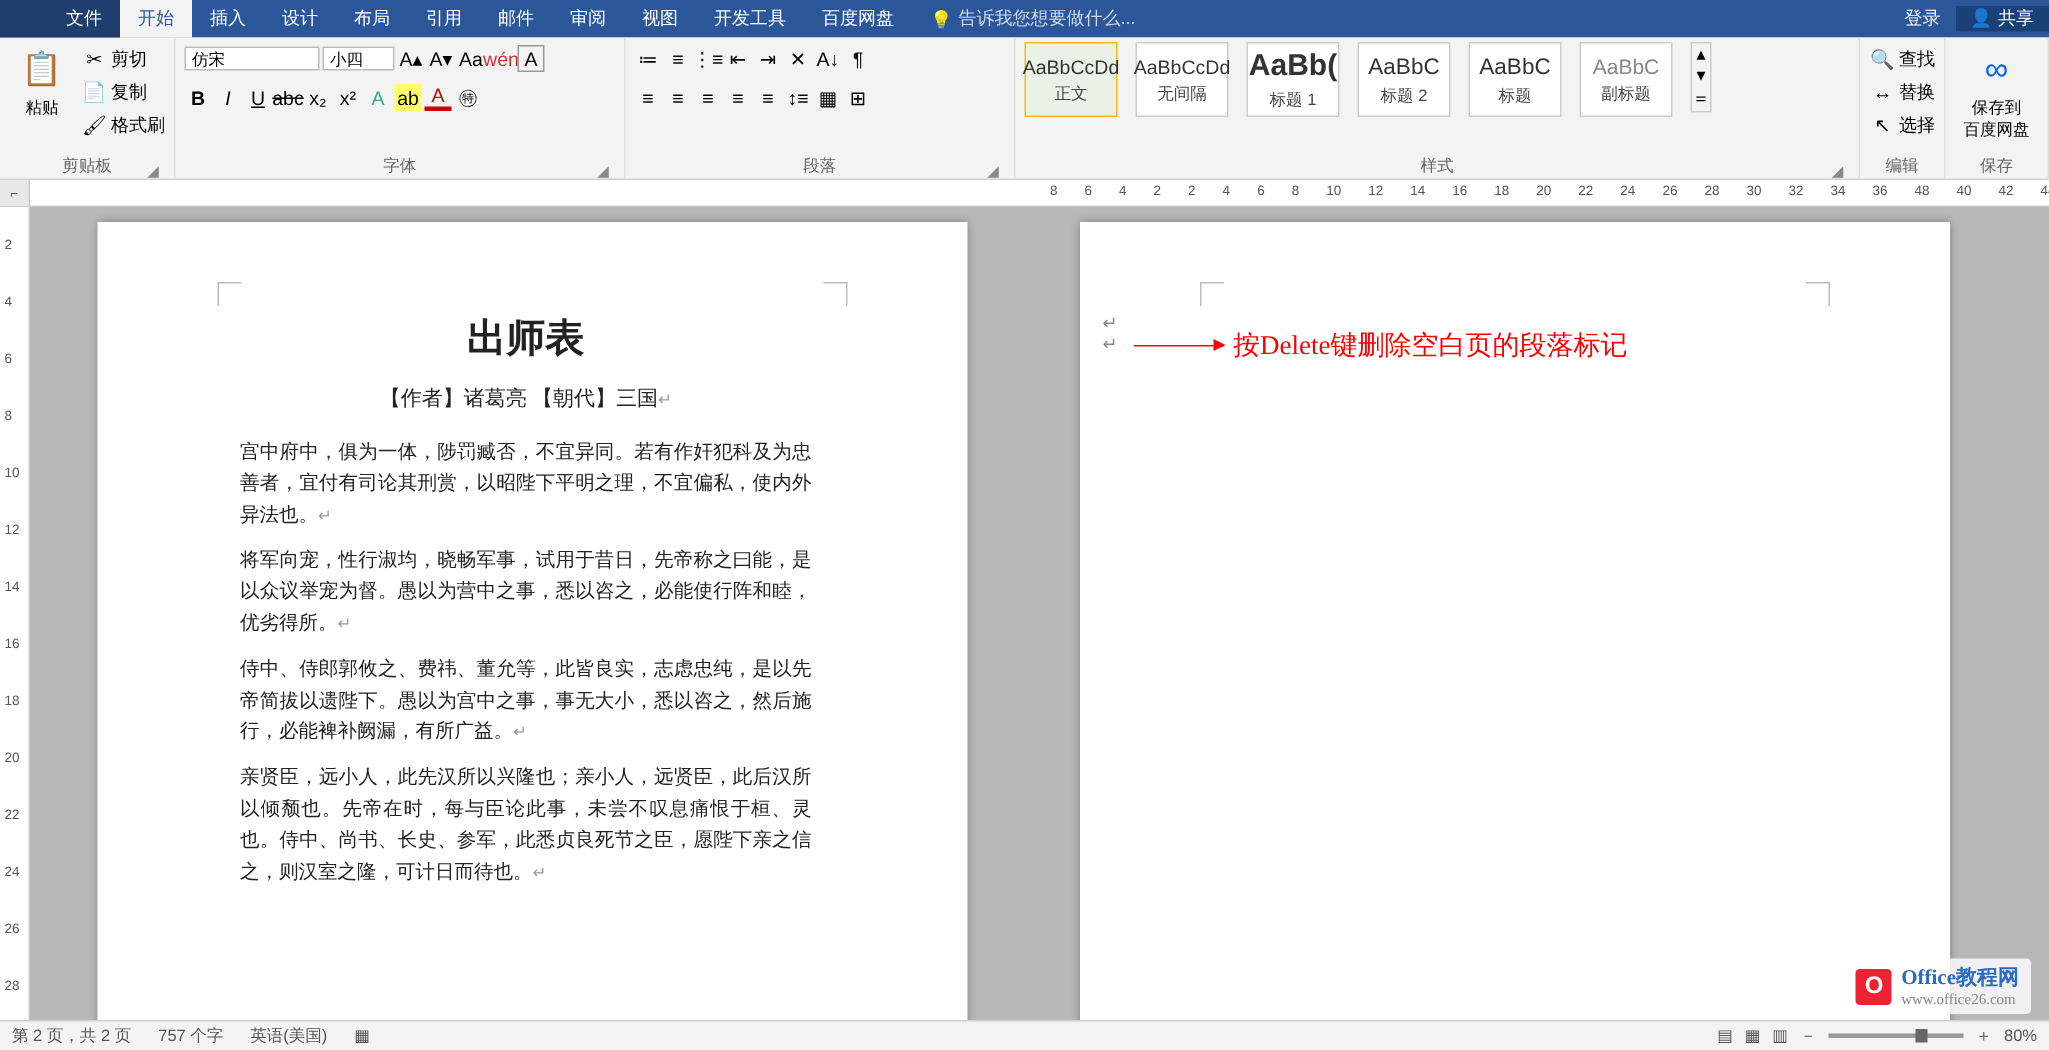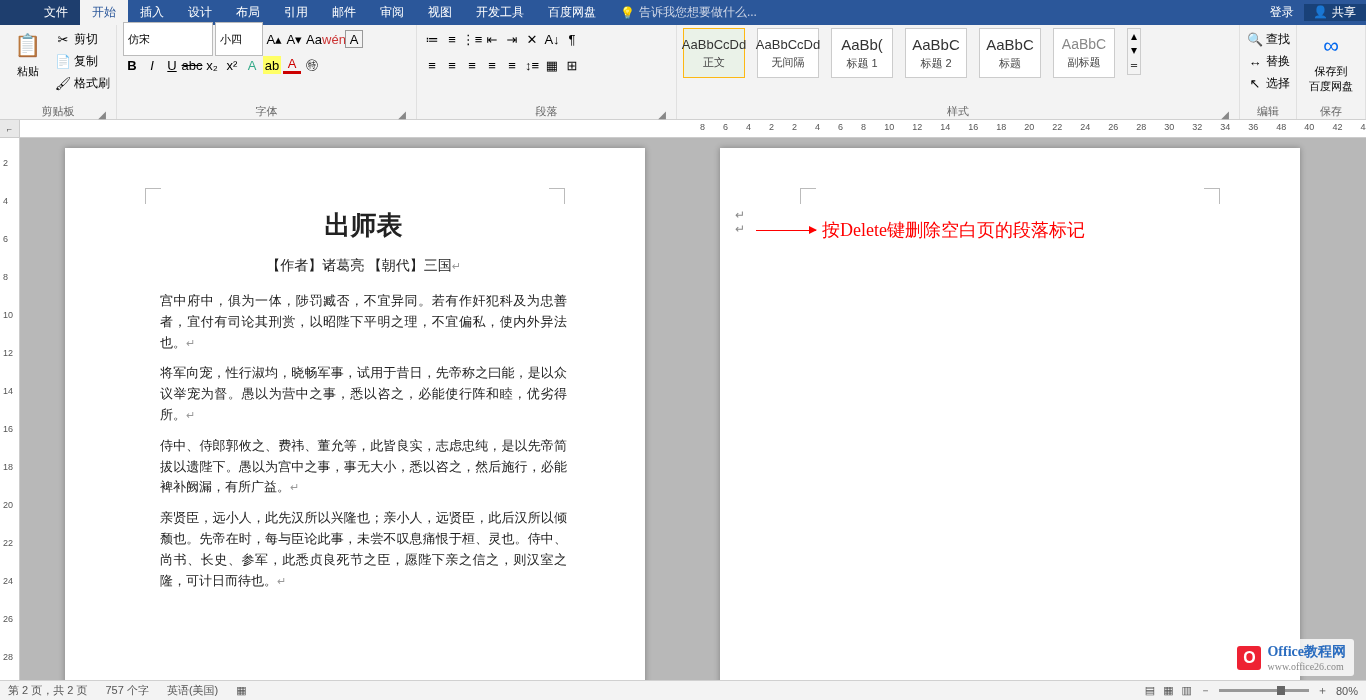--- a/index.html
+++ b/index.html
@@ -18,21 +18,21 @@
 .rgroup .body { flex: 1; display: flex; align-items: flex-start; gap: 4px; }
 .rgroup .title { text-align: center; font-size: 11px; color: #666; height: 16px; line-height: 16px; position: relative; }
 .launcher { position: absolute; right: 2px; bottom: 0; width: 12px; height: 12px; font-size: 10px; color: #888; }
 
 .bigbtn { display: flex; flex-direction: column; align-items: center; padding: 2px 6px; }
 .bigbtn .icon { width: 32px; height: 32px; display: flex; align-items: center; justify-content: center; font-size: 22px; }
 .bigbtn .lbl { font-size: 11px; margin-top: 2px; text-align: center; }
 
 .smallrow { display: flex; align-items: center; gap: 2px; height: 22px; }
 .smallrow .icon { width: 18px; height: 18px; display: inline-flex; align-items: center; justify-content: center; font-size: 13px; }
-.combo { background: #fff; border: 1px solid #bbb; height: 34px; font-size: 11px; padding: 2px 4px; display:inline-flex; align-items:center; }
+.combo { background: #fff; border: 1px solid #bbb; height: 16px; font-size: 11px; padding: 2px 4px; display:inline-flex; align-items:center; }
 
 .stylebox { width: 62px; height: 50px; border: 1px solid #ccc; background: #fff; display: flex; flex-direction: column; align-items: center; justify-content: center; font-size: 11px; }
 .stylebox.selected { border-color:#fdb813; background:#eaf2e8; }
 .stylebox .prev { font-size: 13px; color:#333; }
 .stylebox .nm { font-size: 11px; color:#444; margin-top: 3px; }
 
 .ruler { height: 18px; background: #fff; border-bottom: 1px solid #ccc; position: relative; font-size: 9px; color:#555; display:flex; }
 .ruler-corner { width:20px; background:#e8e8e8; border-right:1px solid #ccc; text-align:center; line-height:18px; }
 .ruler-area { flex:1; position:relative; overflow:hidden; }
 .rnums { position:absolute; left:680px; top:2px; display:flex; gap:18px; }
@@ -42,21 +42,21 @@
 .vruler .vnum { position:absolute; left:3px; font-size:9px; color:#555; transform: rotate(0deg); }
 .workspace { position:absolute; left:20px; top:138px; right:0; bottom:20px; background:#b8b8b8; overflow:hidden; }
 
 .page { position:absolute; background:#fff; box-shadow: 0 0 6px rgba(0,0,0,0.3); width:580px; height:810px; }
 .page.left { left:45px; top:10px; }
 .page.right { left:700px; top:10px; }
 .corner { position:absolute; width:16px; height:16px; border-color:#bbb; }
 .corner.tl { left:80px; top:40px; border-left:1px solid #bbb; border-top:1px solid #bbb; }
 .corner.tr { right:80px; top:40px; border-right:1px solid #bbb; border-top:1px solid #bbb; }
 
-.doc-body { position:absolute; left:95px; top:60px; right:78px; font-family: "SimSun"; color:#222; }
+.doc-body { position:absolute; left:95px; top:60px; right:104px; font-family: "SimSun"; color:#222; }
 .doc-title { font-size:26px; font-weight:bold; text-align:center; margin-bottom:14px; }
 .doc-sub { font-size:14px; text-align:center; margin-bottom:16px; }
 .para { font-size:13px; line-height:1.6; text-align:justify; margin-bottom:10px; }
 .para-mark { color:#999; font-size:11px; }
 
 .annotation { position:absolute; left:30px; top:70px; display:flex; align-items:center; color:#ff0000; font-size:18px; font-family:"Microsoft YaHei"; }
 .annotation .arrow { width:60px; height:1px; background:#ff0000; position:relative; margin:0 6px; }
 .annotation .arrow::after { content:""; position:absolute; right:-1px; top:-4px; border-left:8px solid #ff0000; border-top:4px solid transparent; border-bottom:4px solid transparent; }
 .page-mark { position:absolute; left:15px; top:60px; font-size:12px; color:#888; line-height:1.2; }
 
@@ -190,21 +190,21 @@
     <div class="body" style="gap:12px;">
       <div class="stylebox selected">
           <div class="prev">AaBbCcDd</div>
           <div class="nm">正文</div>
         </div>
       <div class="stylebox">
           <div class="prev">AaBbCcDd</div>
           <div class="nm">无间隔</div>
         </div>
       <div class="stylebox">
-          <div class="prev" style="font-size:15px;">AaBb(</div>
+          <div class="prev" style="font-size:20px;font-weight:bold;">AaBb(</div>
           <div class="nm">标题 1</div>
         </div>
       <div class="stylebox">
           <div class="prev" style="font-size:15px;">AaBbC</div>
           <div class="nm">标题 2</div>
         </div>
       <div class="stylebox">
           <div class="prev" style="font-size:15px;">AaBbC</div>
           <div class="nm">标题</div>
         </div>

